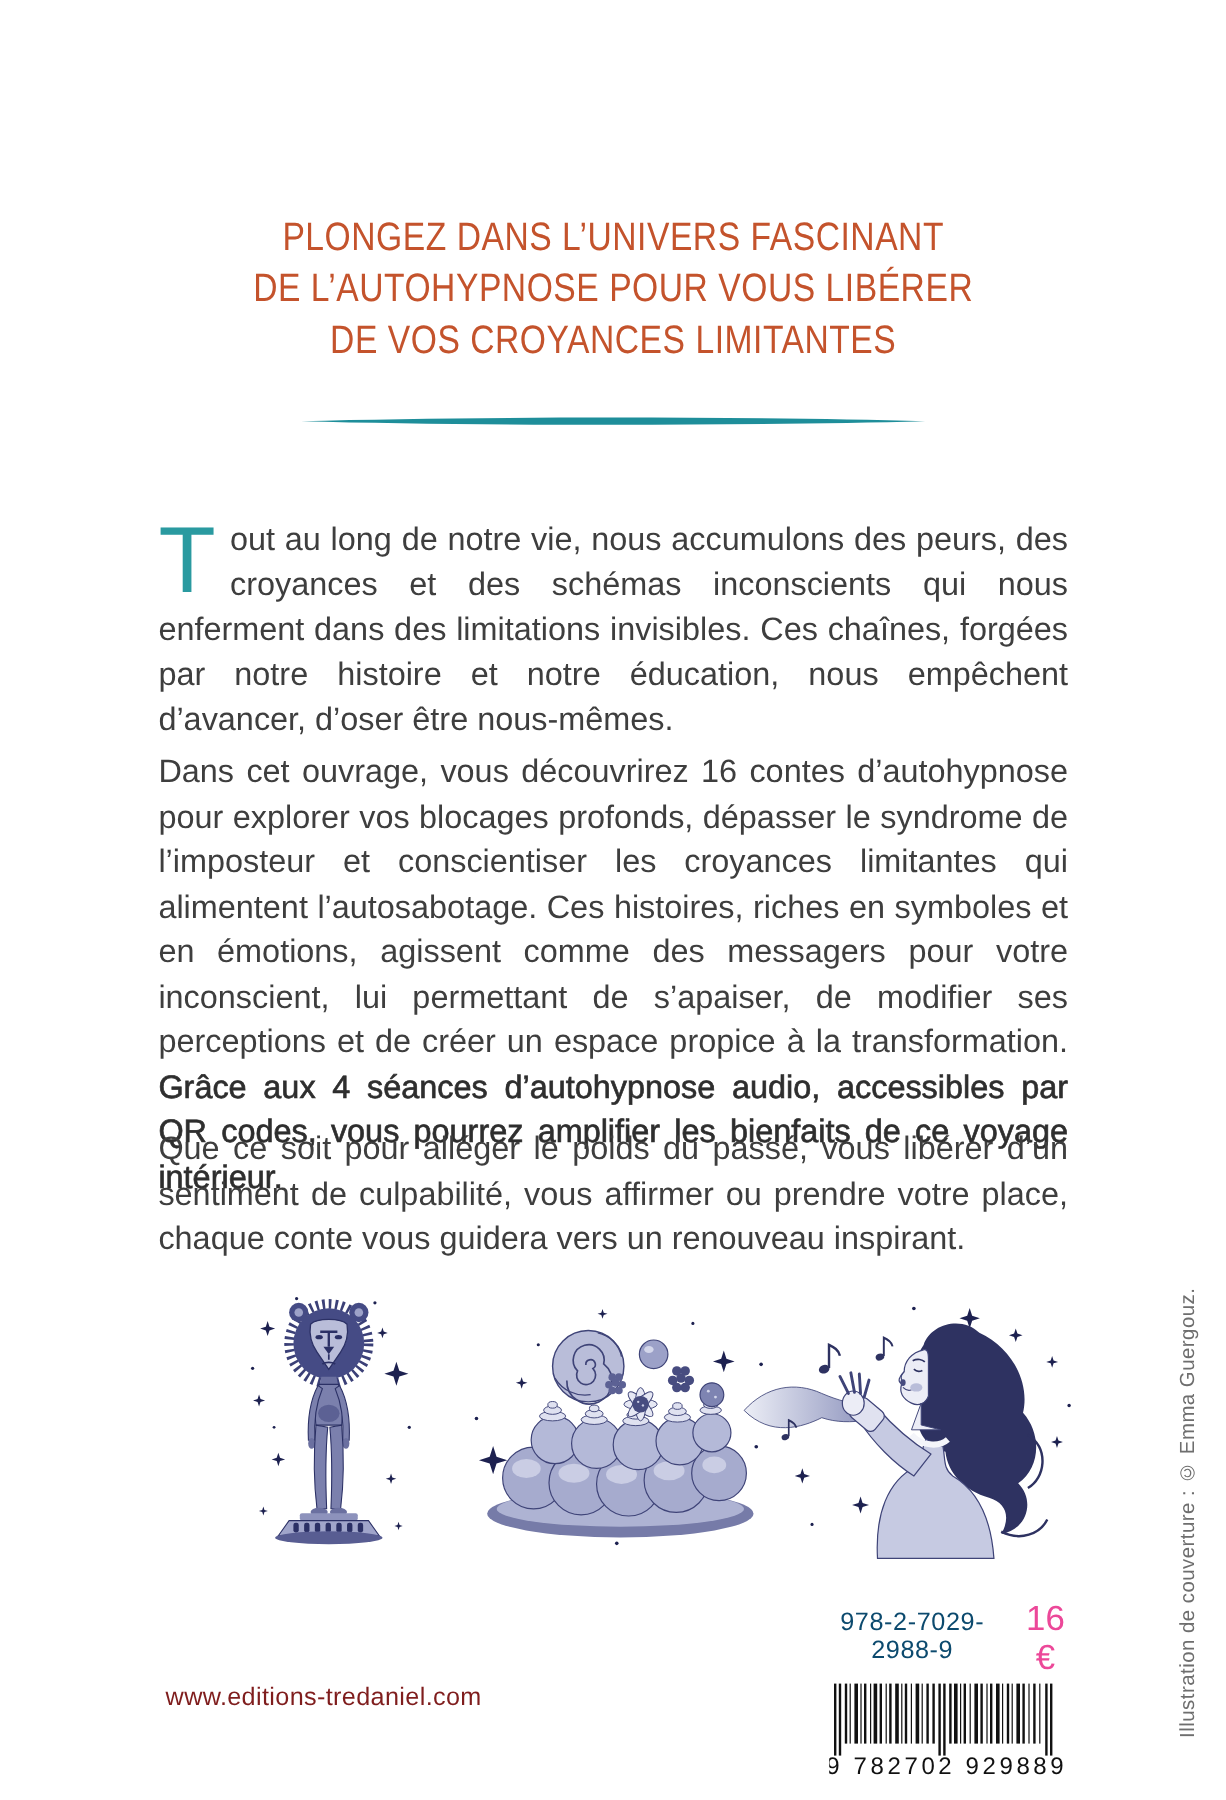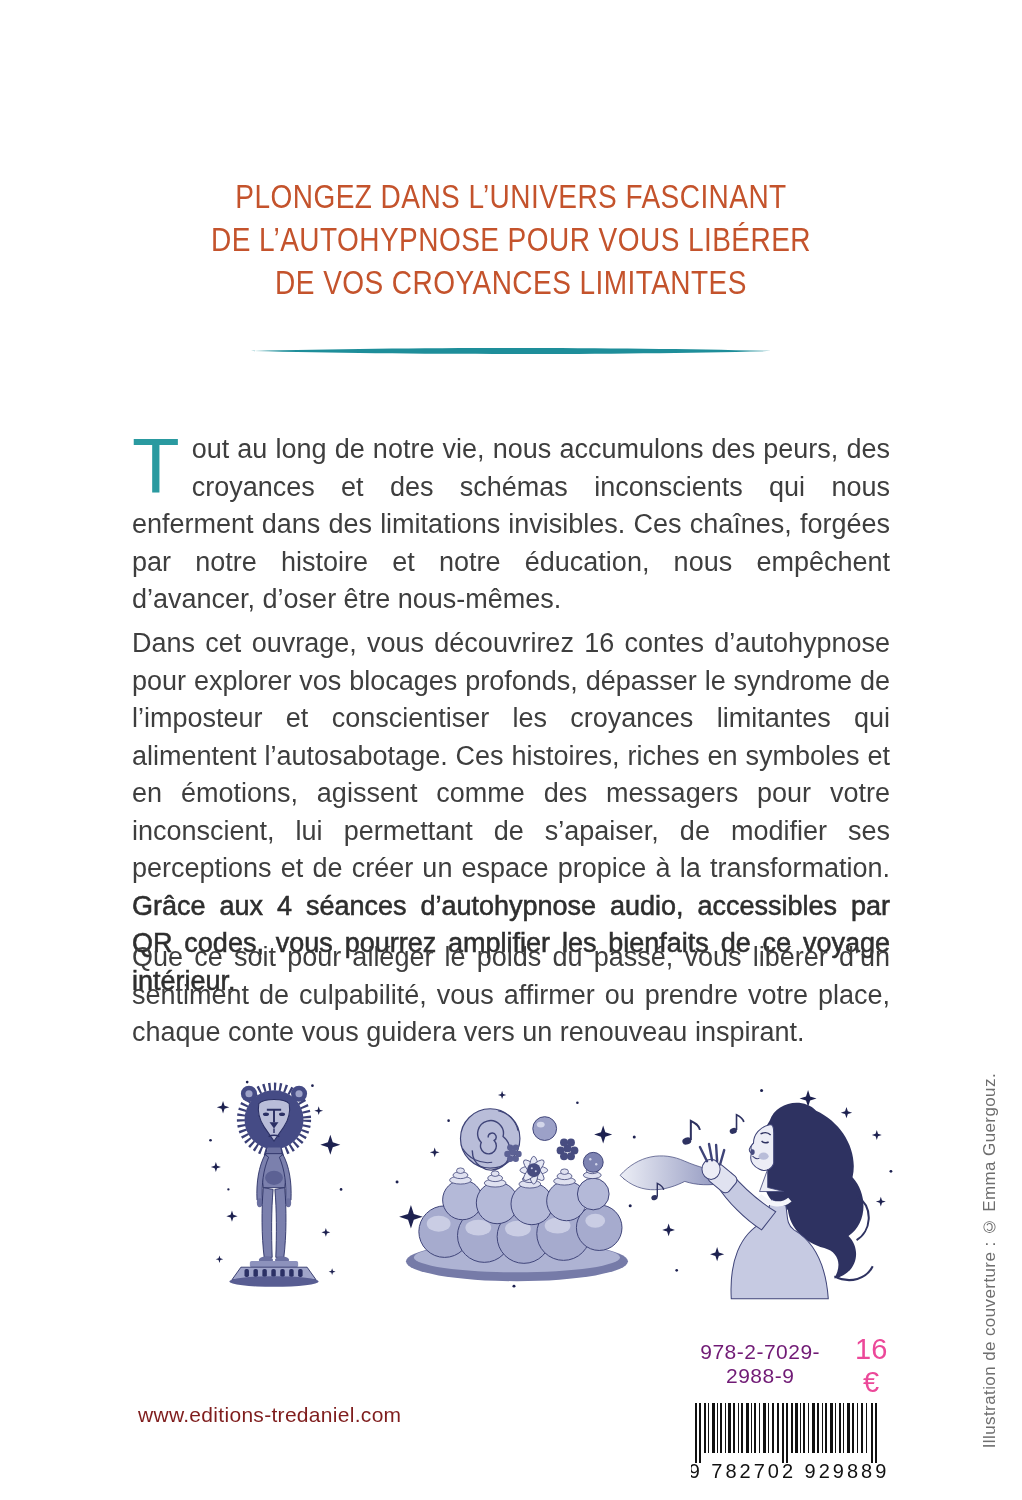--- a/index.html
+++ b/index.html
@@ -35,21 +35,21 @@
   #lion{left:198px;top:1052px;width:152px;height:248px;}
   #cake{left:383px;top:1083px;width:258px;height:218px;}
   #woman{left:610px;top:1076px;width:288px;height:228px;}
   
   #website{
     position:absolute;left:138px;top:1403px;
     font-size:21px;color:#7f1d1d;letter-spacing:.3px;
   }
   #barcode-block{position:absolute;left:684px;top:1333px;width:210px;text-align:center;}
   #isbn-row{display:flex;align-items:baseline;justify-content:center;gap:12px;}
-  #isbn{font-size:21px;color:#701a75;letter-spacing:.5px;}
+  #isbn{font-size:21px;color:#0c4a6e;letter-spacing:.5px;}
   #price{font-size:29px;color:#ec4899;}
   #barcode-svg{display:block;margin:2px auto 0 auto;}
   #barcode-digits{font-size:20px;letter-spacing:3px;fill:#111;font-family:"Liberation Sans",sans-serif;}
   #credit{
     position:absolute;right:22px;bottom:52px;
     writing-mode:vertical-rl;transform:rotate(180deg);
     font-size:17px;color:#6e6e6e;letter-spacing:.4px;white-space:nowrap;
   }
 </style>
 </head>

